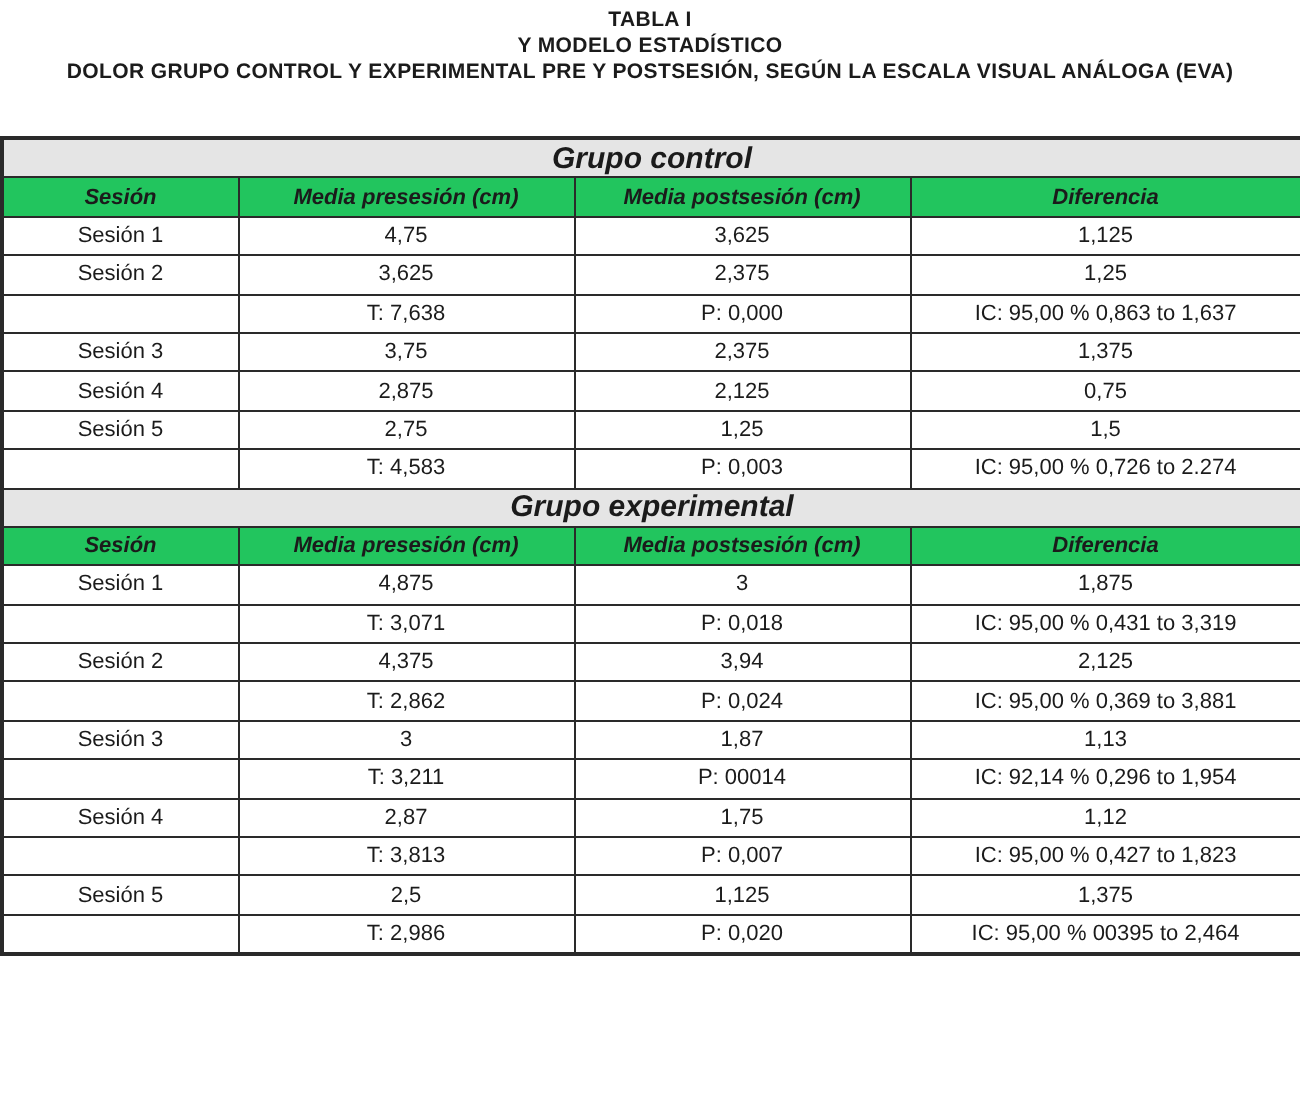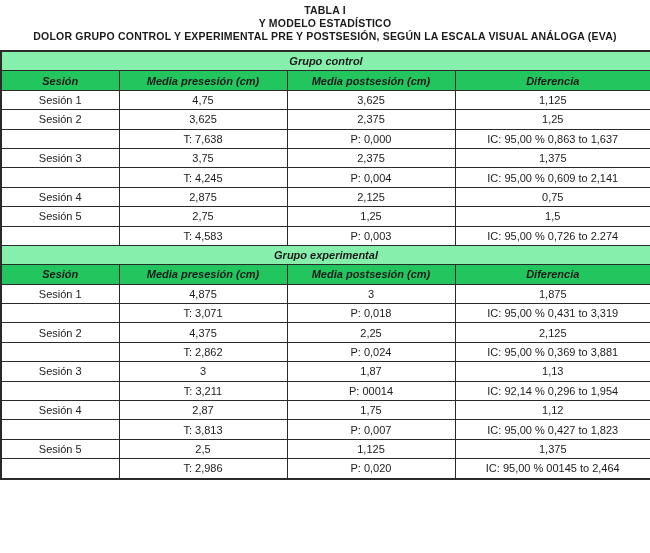--- a/index.html
+++ b/index.html
@@ -17,21 +17,21 @@
     height: 553px;
     box-sizing: border-box;
     padding-top: 4px;
   }
   .title-block {
     text-align: center;
     font-weight: bold;
     font-size: 10.5px;
     line-height: 13px;
     color: #1b1b1b;
-    margin-bottom: 7px;
+    margin-bottom: 25px;
   }
   .title-block .t-line { letter-spacing: 0.2px; }
   table.data-table {
     border-collapse: collapse;
     width: 650px;
     table-layout: fixed;
     font-size: 11px;
     color: #1b1b1b;
   }
   table.data-table td {
@@ -40,24 +40,24 @@
     vertical-align: middle;
     height: 18.4px;
     padding: 0 2px;
     overflow: hidden;
     white-space: nowrap;
   }
   table.data-table {
     border: 2px solid #2a2a2a;
   }
   tr.group-row td {
-    background: #86efac;
+    background: #e5e5e5;
     font-style: italic;
     font-weight: bold;
-    font-size: 11px;
+    font-size: 15px;
   }
   tr.col-header-row td {
     background: #22c55e;
     font-style: italic;
     font-weight: bold;
     font-size: 11px;
   }
   col.c-sesion { width: 118px; }
   col.c-pre    { width: 168px; }
   col.c-post   { width: 168px; }
@@ -109,26 +109,20 @@
           <td>P: 0,000</td>
           <td>IC: 95,00 % 0,863 to 1,637</td>
         </tr>
         <tr>
           <td>Sesión 3</td>
           <td>3,75</td>
           <td>2,375</td>
           <td>1,375</td>
         </tr>
         <tr>
-          <td></td>
-          <td>T: 4,245</td>
-          <td>P: 0,004</td>
-          <td>IC: 95,00 % 0,609 to 2,141</td>
-        </tr>
-        <tr>
           <td>Sesión 4</td>
           <td>2,875</td>
           <td>2,125</td>
           <td>0,75</td>
         </tr>
         <tr>
           <td>Sesión 5</td>
           <td>2,75</td>
           <td>1,25</td>
           <td>1,5</td>
@@ -156,21 +150,21 @@
         </tr>
         <tr>
           <td></td>
           <td>T: 3,071</td>
           <td>P: 0,018</td>
           <td>IC: 95,00 % 0,431 to 3,319</td>
         </tr>
         <tr>
           <td>Sesión 2</td>
           <td>4,375</td>
-          <td>2,25</td>
+          <td>3,94</td>
           <td>2,125</td>
         </tr>
         <tr>
           <td></td>
           <td>T: 2,862</td>
           <td>P: 0,024</td>
           <td>IC: 95,00 % 0,369 to 3,881</td>
         </tr>
         <tr>
           <td>Sesión 3</td>
@@ -199,18 +193,18 @@
         <tr>
           <td>Sesión 5</td>
           <td>2,5</td>
           <td>1,125</td>
           <td>1,375</td>
         </tr>
         <tr>
           <td></td>
           <td>T: 2,986</td>
           <td>P: 0,020</td>
-          <td>IC: 95,00 % 00145 to 2,464</td>
+          <td>IC: 95,00 % 00395 to 2,464</td>
         </tr>
       </tbody>
   </table>
 
 </div>
 
 </body></html>

